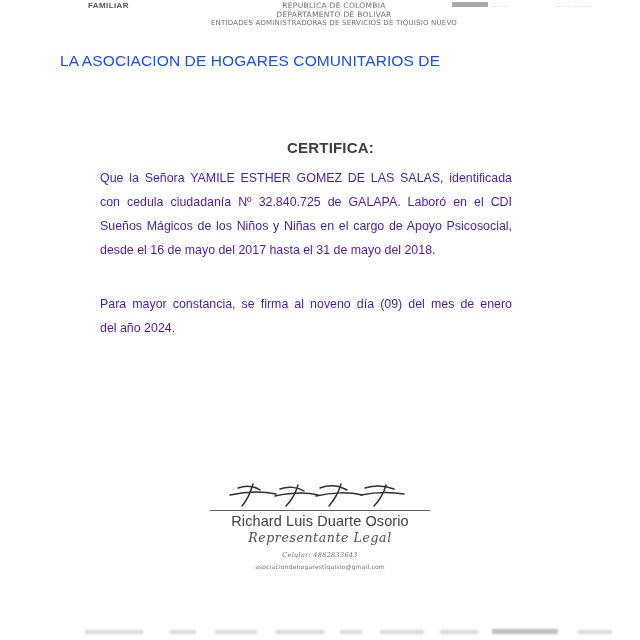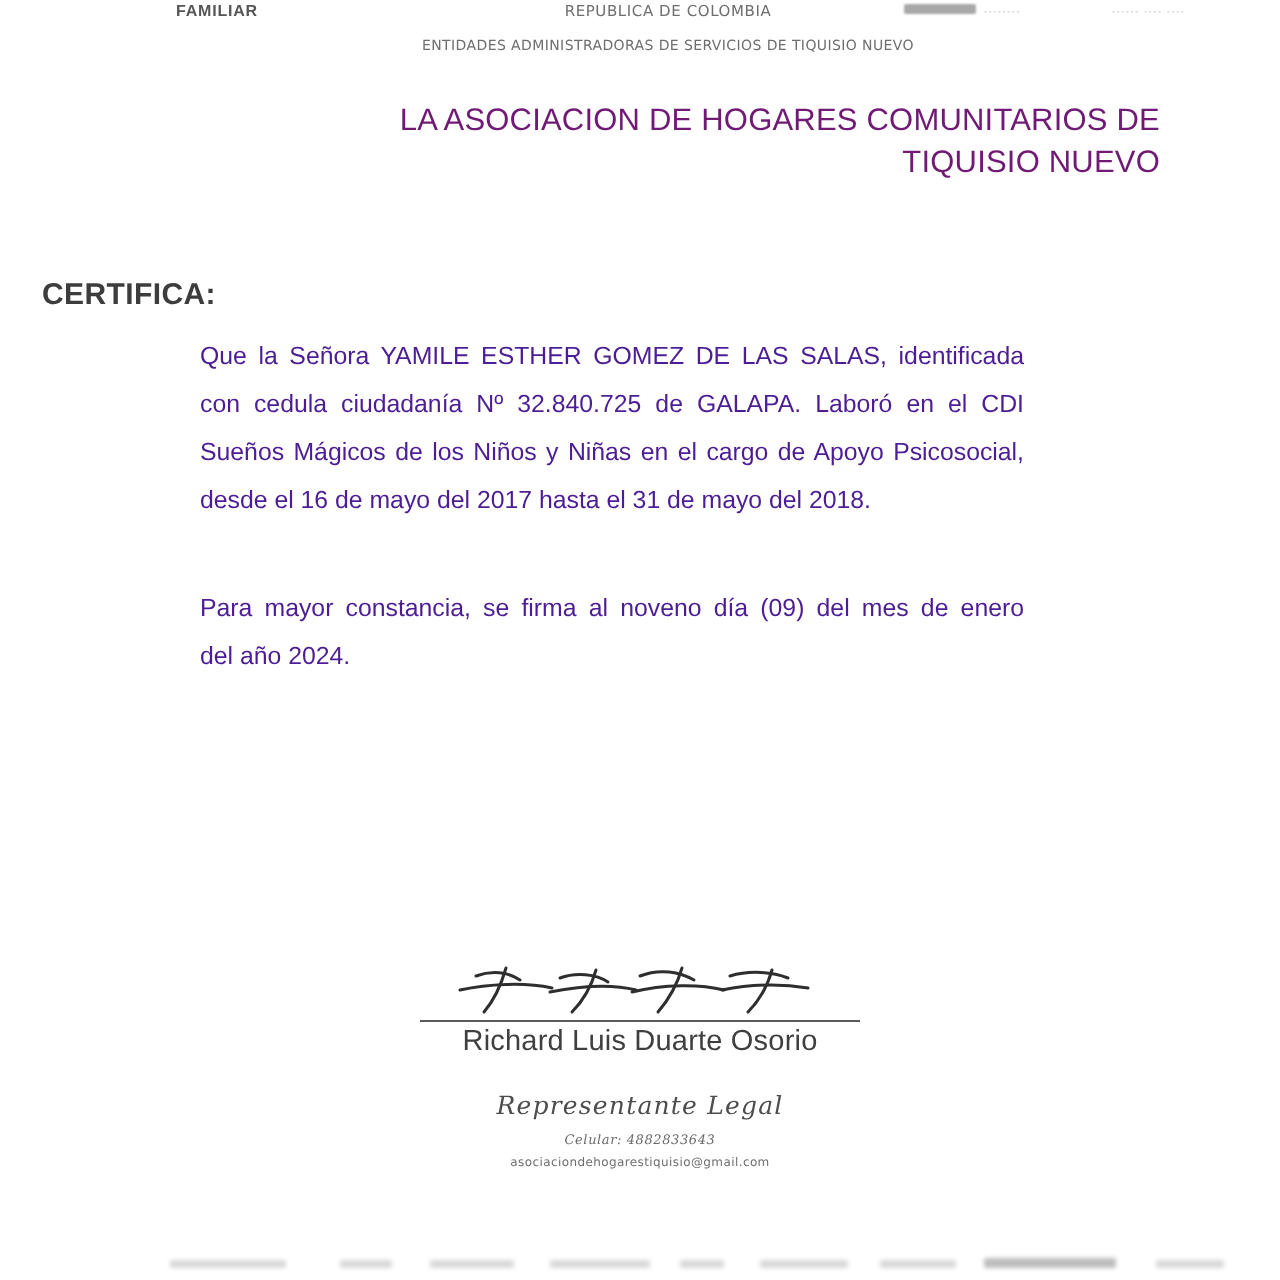--- a/index.html
+++ b/index.html
@@ -87,34 +87,34 @@
   .hl2 { top: 10px; font-size: 7.5px; letter-spacing: 0.3px; }
   .hl3 { top: 19px; font-size: 7px;   letter-spacing: 0.2px; }
   .hl4 { top: 29px; font-size: 7px;   letter-spacing: 0.2px; }
 
   
   .doc-title {
     position: absolute;
     top: 50px;
     left: 60px;
     right: 60px;
-    text-align: right;
+    text-align: left;
     font-size: 15.5px;
     line-height: 21px;
-    color: #701a75;
+    color: #1d4ed8;
     letter-spacing: 0.1px;
   }
 
   
   .certifica {
     position: absolute;
     top: 139px;
     left: 0;
     right: 0;
-    text-align: left;
+    text-align: center;
     font-size: 15px;
     font-weight: bold;
     color: #3d3d3d;
     letter-spacing: 0.2px;
     padding-left: 21px;
   }
 
   
   .body-block {
     position: absolute;
@@ -164,21 +164,21 @@
   }
   .sig-name {
     font-size: 14.5px;
     color: #3f3f3f;
     letter-spacing: 0.1px;
     margin-top: 0;
   }
   .sig-role {
     font-size: 12.5px;
     color: #4d4d4d;
-    margin-top: 16px;
+    margin-top: 1px;
     font-family: "DejaVu Serif", serif;
     font-style: italic;
     letter-spacing: 0.6px;
     text-align: center;
   }
   .sig-phone {
     font-size: 6.5px;
     color: #6a6a6a;
     margin-top: 6px;
     font-family: "DejaVu Serif", serif;
@@ -217,26 +217,26 @@
 
 <div class="page">
 
   <div class="letterhead">
     <div class="logo-left">FAMILIAR</div>
     <div class="logo-right-a"></div>
     <div class="logo-right-b">--------</div>
     <div class="logo-right-c">------ ---- ----</div>
 
     <div class="head-line hl1">REPUBLICA DE COLOMBIA</div>
+    <div class="head-line hl2">DEPARTAMENTO DE BOLIVAR</div>
     <div class="head-line hl3">ENTIDADES ADMINISTRADORAS DE SERVICIOS DE  TIQUISIO NUEVO</div>
   </div>
 
   <div class="doc-title">
     <div>LA ASOCIACION DE HOGARES COMUNITARIOS DE</div>
-    <div>TIQUISIO NUEVO</div>
   </div>
 
   <div class="certifica">CERTIFICA:</div>
 
   <div class="body-block para-1">
     <div class="body-line">Que la Señora YAMILE ESTHER GOMEZ DE LAS SALAS, identificada</div>
     <div class="body-line">con cedula ciudadanía Nº 32.840.725 de GALAPA. Laboró en el CDI</div>
     <div class="body-line">Sueños Mágicos de los Niños y Niñas en el cargo de Apoyo Psicosocial,</div>
     <div class="body-line last">desde el 16 de mayo del 2017 hasta el 31 de mayo del 2018.</div>
   </div>

